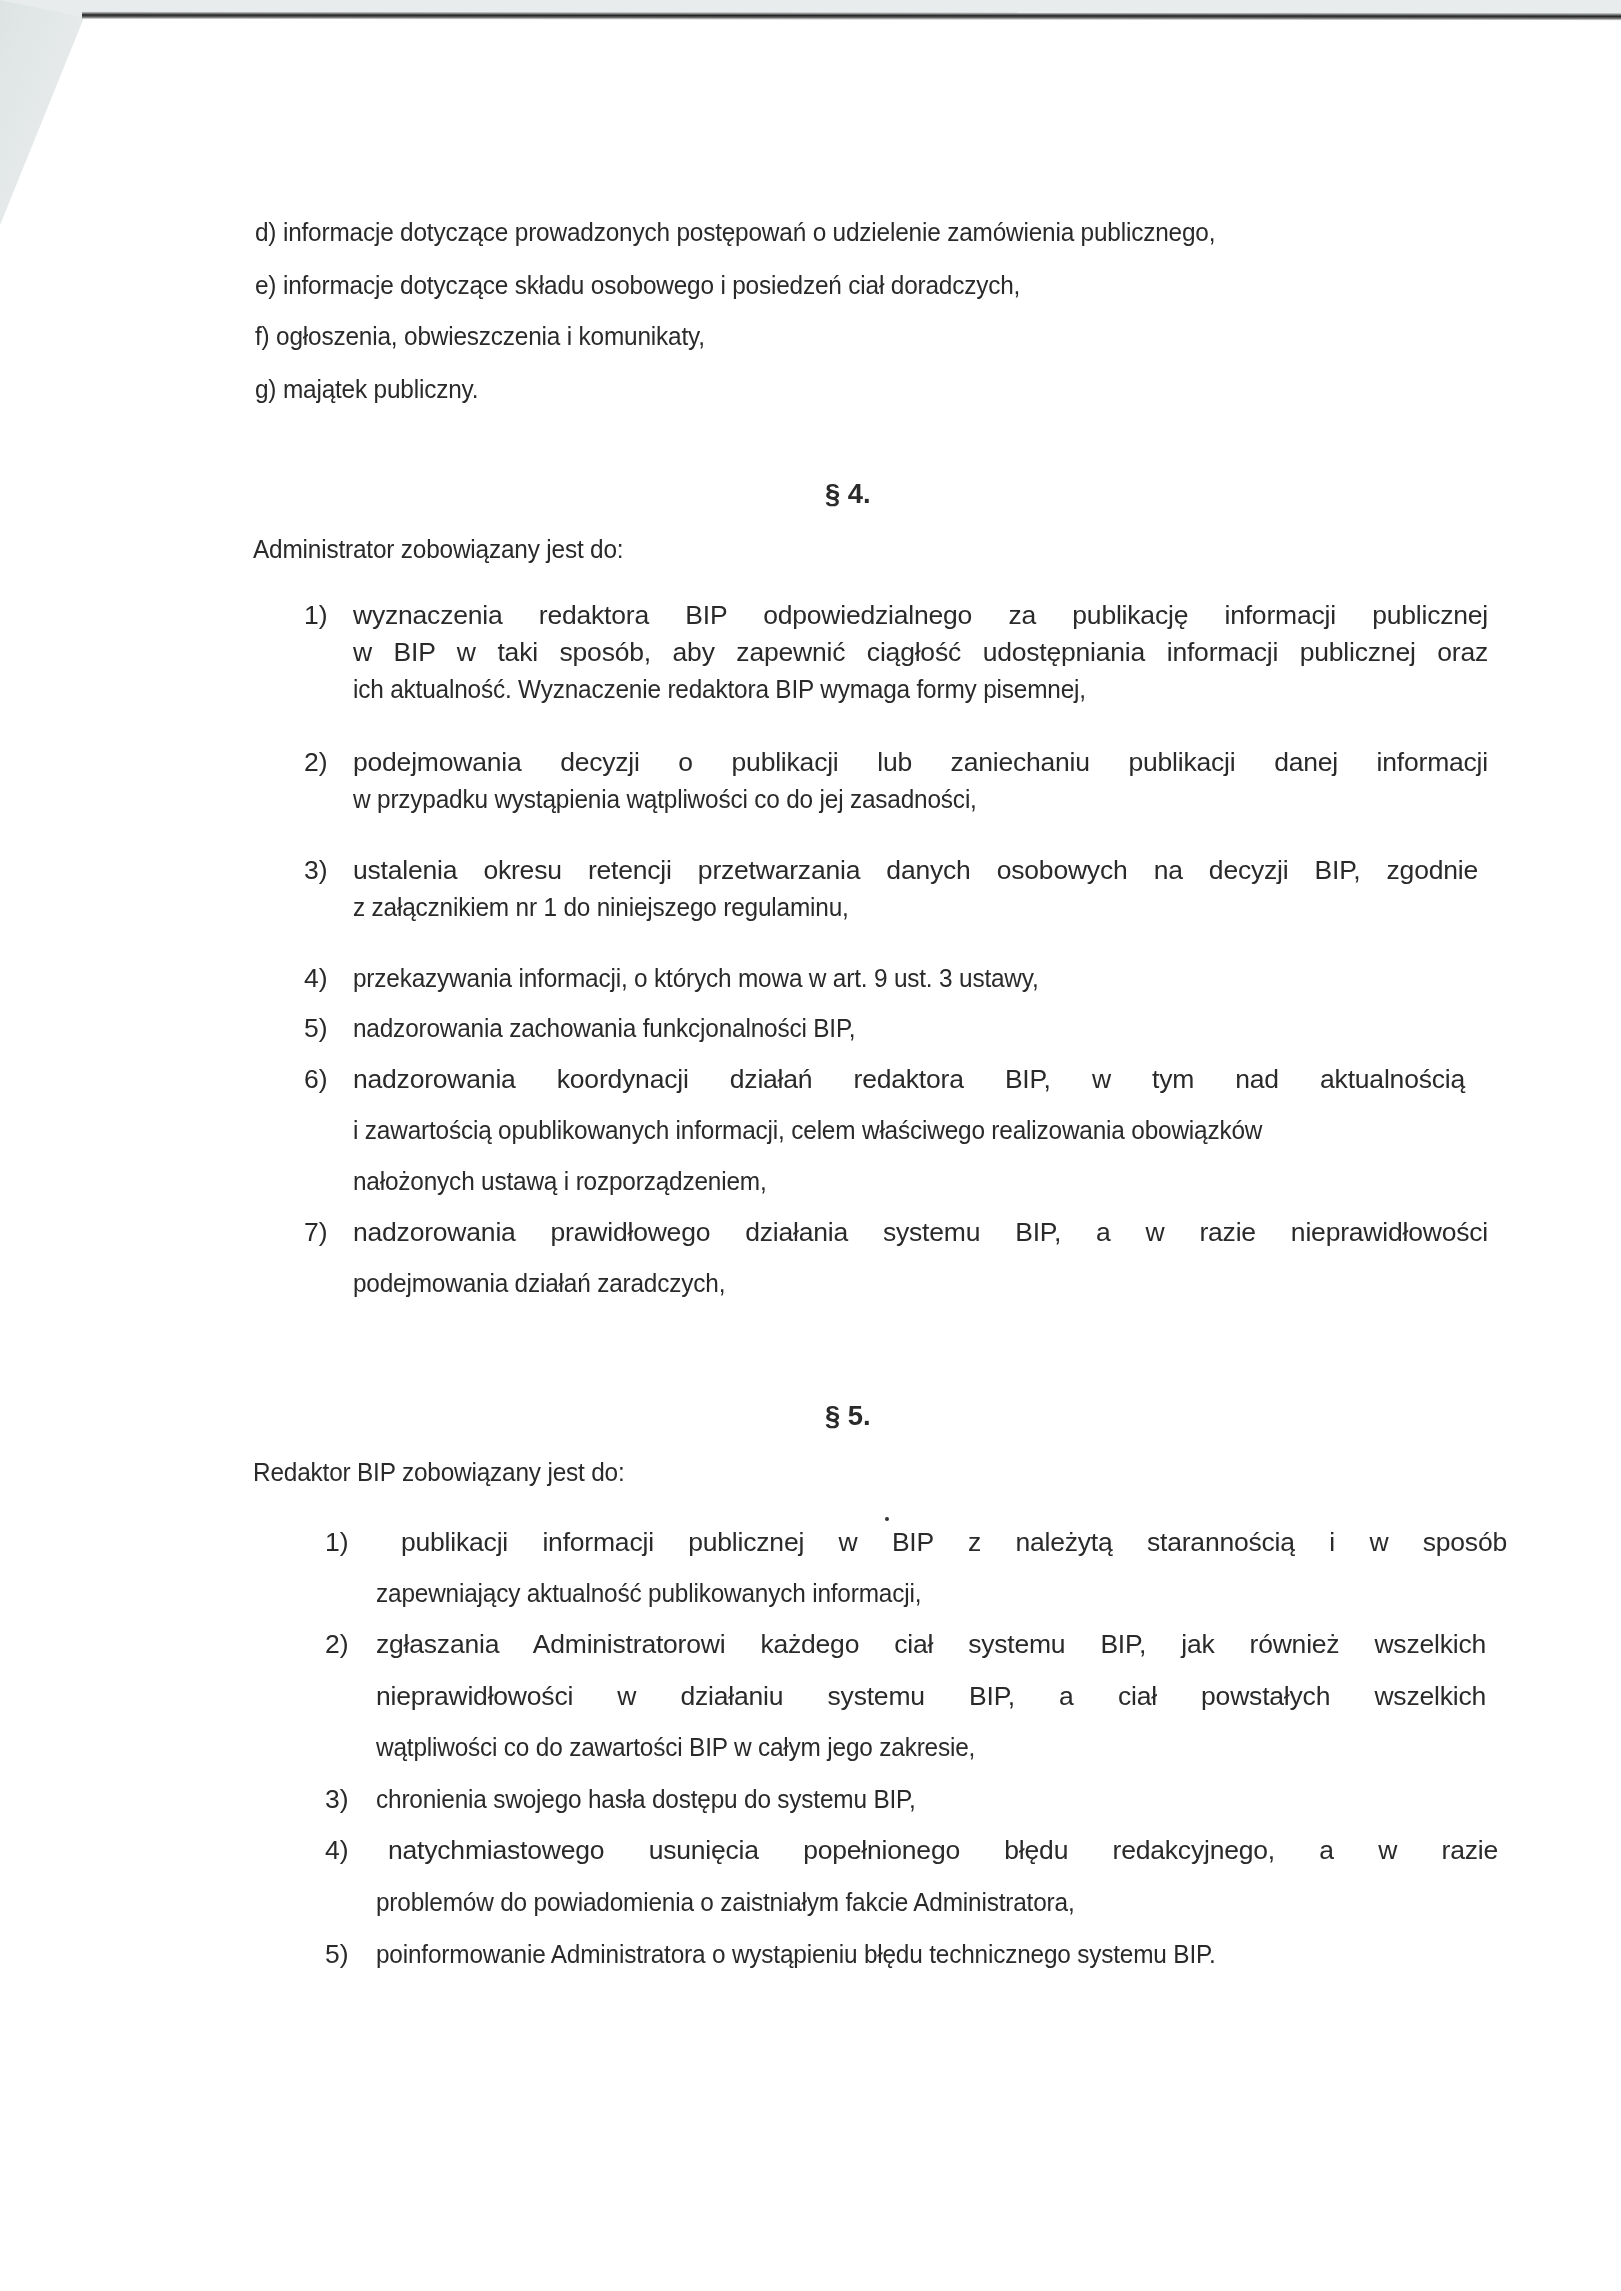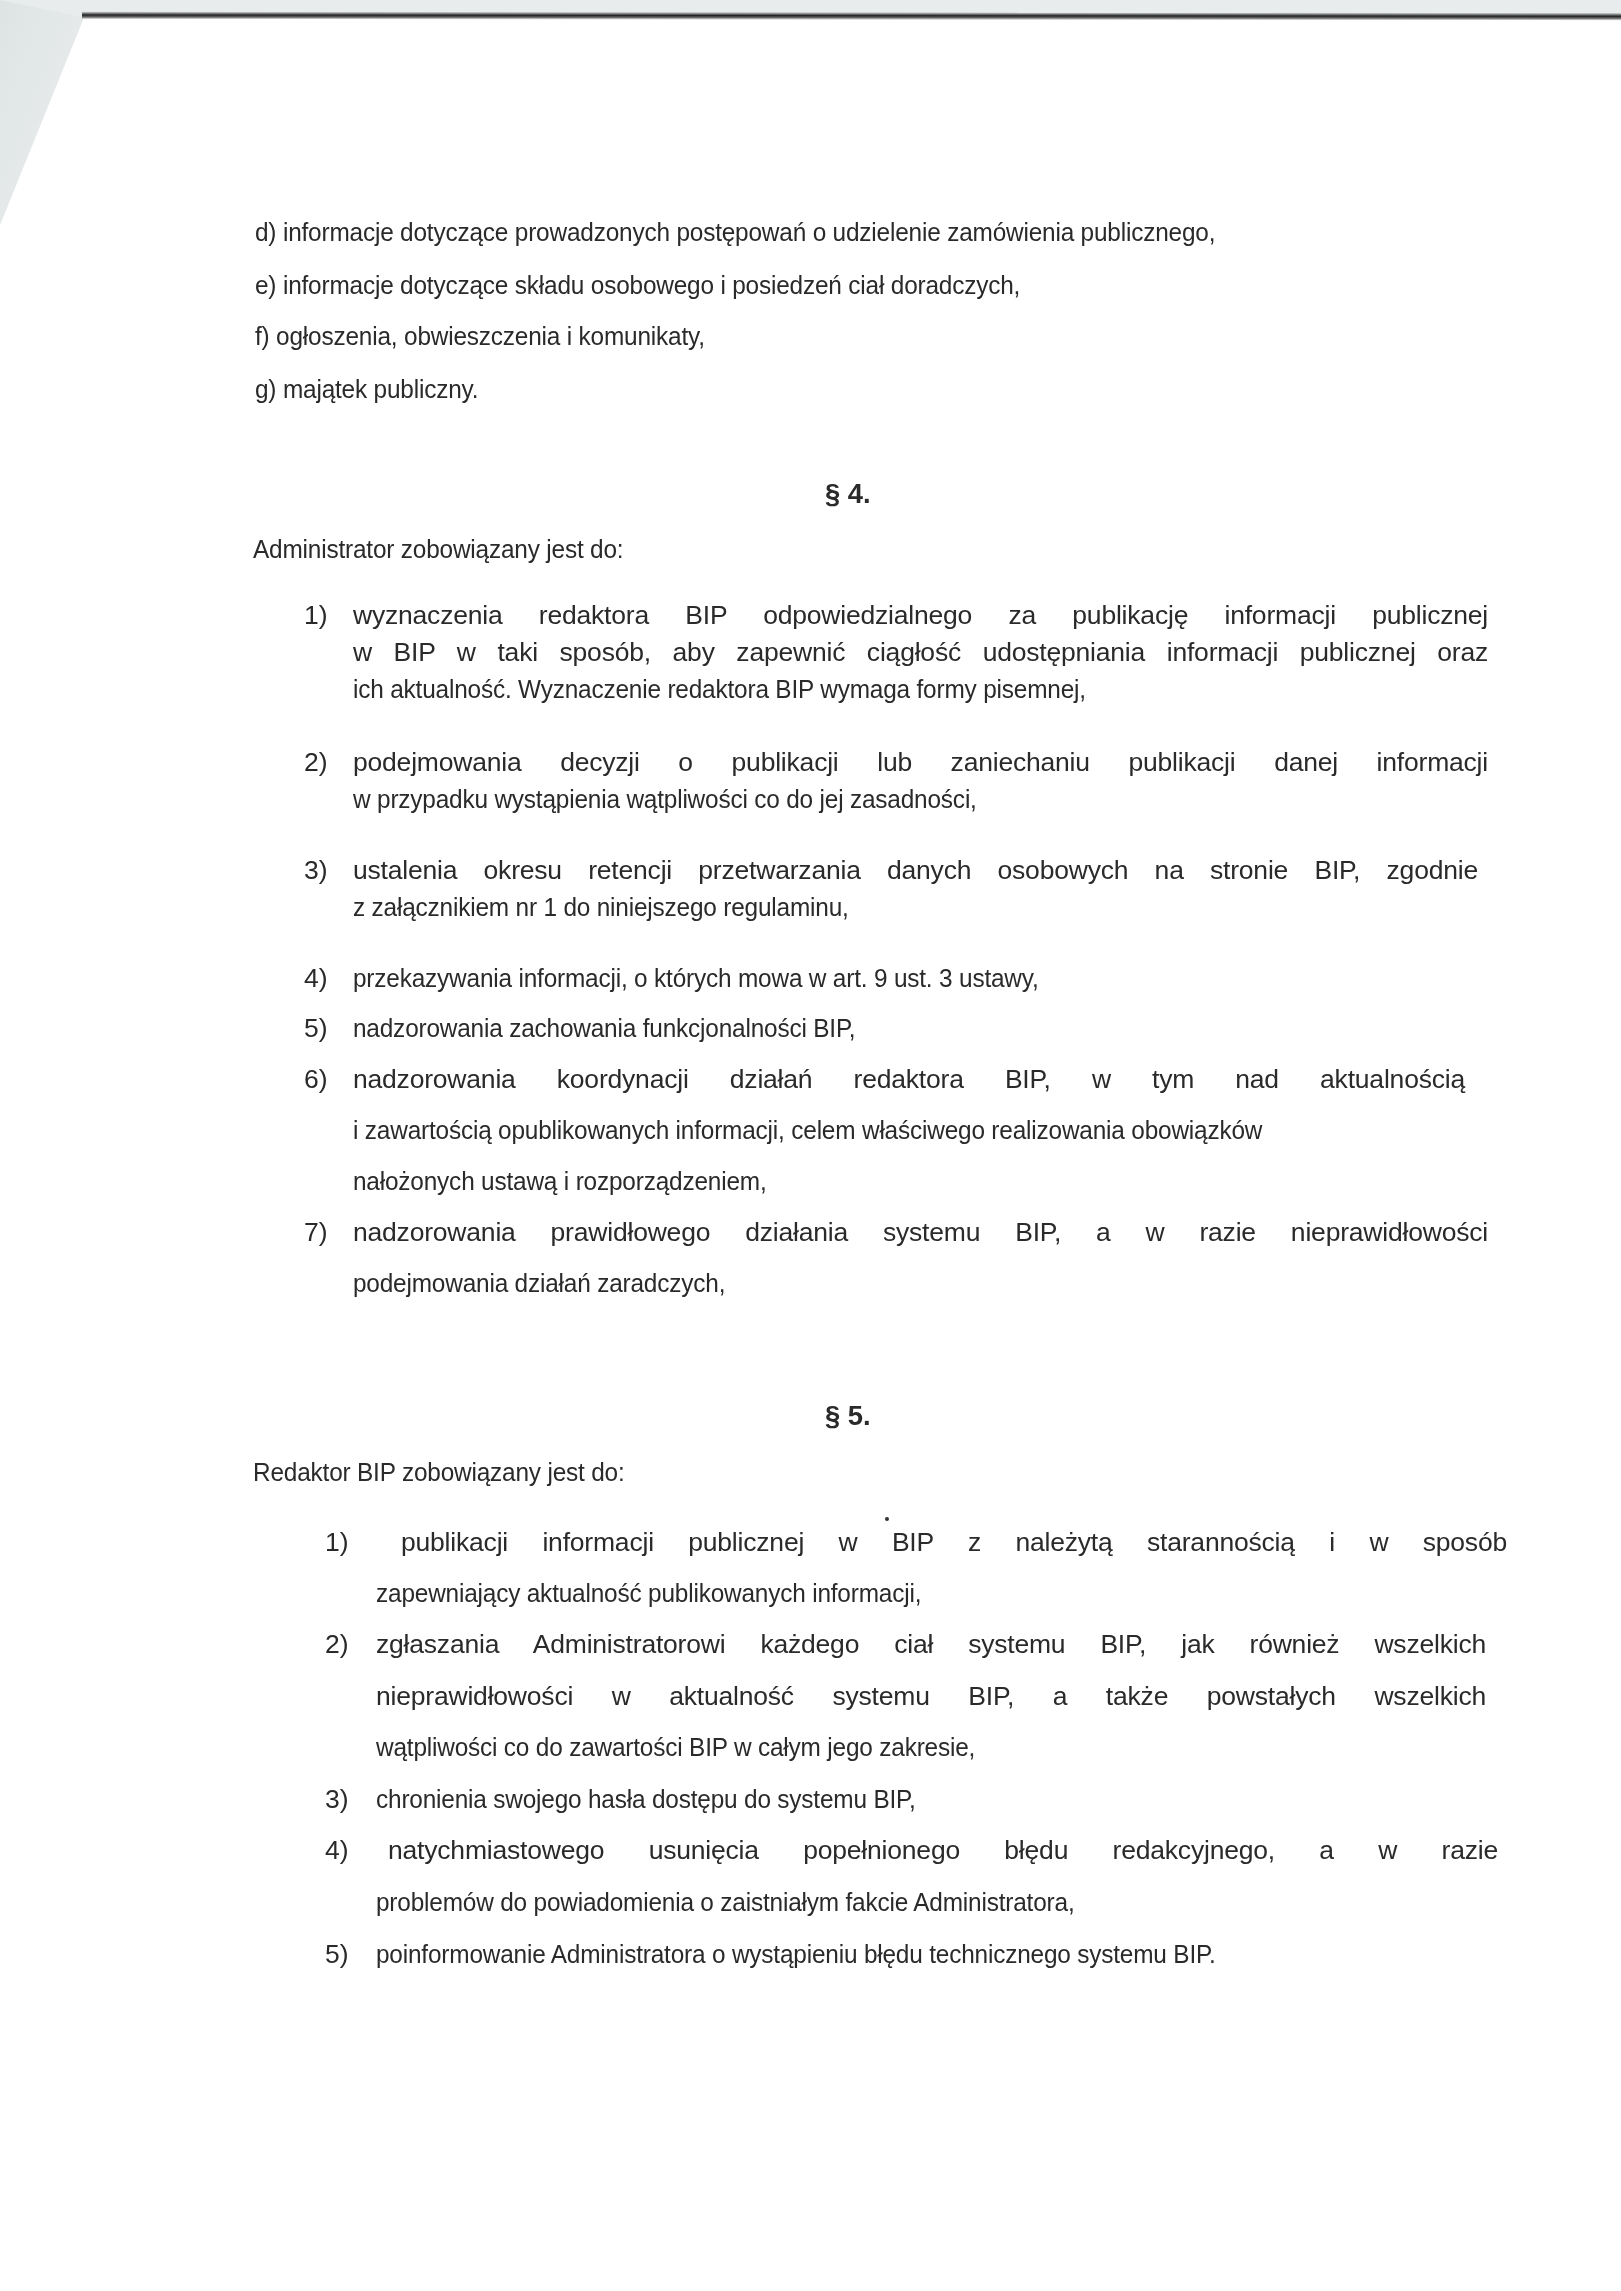--- a/index.html
+++ b/index.html
@@ -57,21 +57,21 @@
 <div class="num" style="left:304px; top:600px;">1)</div>
 <div class="line just" style="left:353px; top:600px; width:1135px;">wyznaczenia redaktora BIP odpowiedzialnego za publikację informacji publicznej</div>
 <div class="line just" style="left:353px; top:637px; width:1135px;">w BIP w taki sposób, aby zapewnić ciągłość udostępniania informacji publicznej oraz</div>
 <div class="line" style="left:353px; top:674px;">ich aktualność. Wyznaczenie redaktora BIP wymaga formy pisemnej,</div>
 
 <div class="num" style="left:304px; top:747px;">2)</div>
 <div class="line just" style="left:353px; top:747px; width:1135px;">podejmowania decyzji o publikacji lub zaniechaniu publikacji danej informacji</div>
 <div class="line" style="left:353px; top:784px;">w przypadku wystąpienia wątpliwości co do jej zasadności,</div>
 
 <div class="num" style="left:304px; top:855px;">3)</div>
-<div class="line just" style="left:353px; top:855px; width:1125px;">ustalenia okresu retencji przetwarzania danych osobowych na stronie BIP, zgodnie</div>
+<div class="line just" style="left:353px; top:855px; width:1125px;">ustalenia okresu retencji przetwarzania danych osobowych na decyzji BIP, zgodnie</div>
 <div class="line" style="left:353px; top:892px;">z załącznikiem nr 1 do niniejszego regulaminu,</div>
 
 <div class="num" style="left:304px; top:963px;">4)</div>
 <div class="line" style="left:353px; top:963px;">przekazywania informacji, o których mowa w art. 9 ust. 3 ustawy,</div>
 
 <div class="num" style="left:304px; top:1013px;">5)</div>
 <div class="line" style="left:353px; top:1013px;">nadzorowania zachowania funkcjonalności BIP,</div>
 
 <div class="num" style="left:304px; top:1064px;">6)</div>
 <div class="line just" style="left:353px; top:1064px; width:1112px;">nadzorowania koordynacji działań redaktora BIP, w tym nad aktualnością</div>
@@ -86,21 +86,21 @@
 <div class="line" style="left:253px; top:1457px;">Redaktor BIP zobowiązany jest do:</div>
 
 <div class="speck" style="left:885px; top:1517px;"></div>
 
 <div class="num" style="left:325px; top:1527px;">1)</div>
 <div class="line just" style="left:376px; top:1527px; width:1106px;margin-left:25px;">publikacji informacji publicznej w BIP z należytą starannością i w sposób</div>
 <div class="line" style="left:376px; top:1578px;">zapewniający aktualność publikowanych informacji,</div>
 
 <div class="num" style="left:325px; top:1629px;">2)</div>
 <div class="line just" style="left:376px; top:1629px; width:1110px;">zgłaszania Administratorowi każdego ciał systemu BIP, jak również wszelkich</div>
-<div class="line just" style="left:376px; top:1681px; width:1110px;">nieprawidłowości w aktualność systemu BIP, a także powstałych wszelkich</div>
+<div class="line just" style="left:376px; top:1681px; width:1110px;">nieprawidłowości w działaniu systemu BIP, a ciał powstałych wszelkich</div>
 <div class="line" style="left:376px; top:1732px;">wątpliwości co do zawartości BIP w całym jego zakresie,</div>
 
 <div class="num" style="left:325px; top:1784px;">3)</div>
 <div class="line" style="left:376px; top:1784px;">chronienia swojego hasła dostępu do systemu BIP,</div>
 
 <div class="num" style="left:325px; top:1835px;">4)</div>
 <div class="line just" style="left:388px; top:1835px; width:1110px;">natychmiastowego usunięcia popełnionego błędu redakcyjnego, a w razie</div>
 <div class="line" style="left:376px; top:1887px;">problemów do powiadomienia o zaistniałym fakcie Administratora,</div>
 
 <div class="num" style="left:325px; top:1939px;">5)</div>

